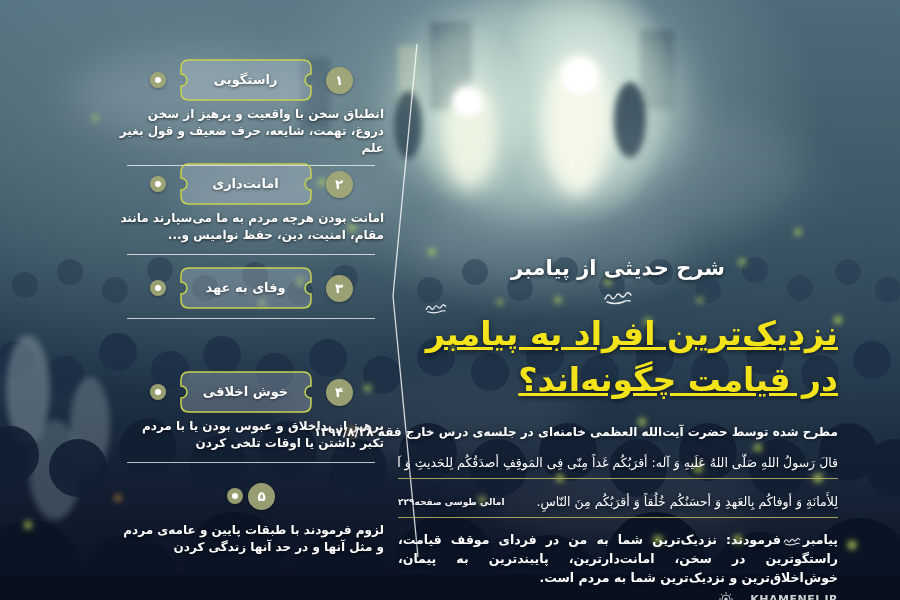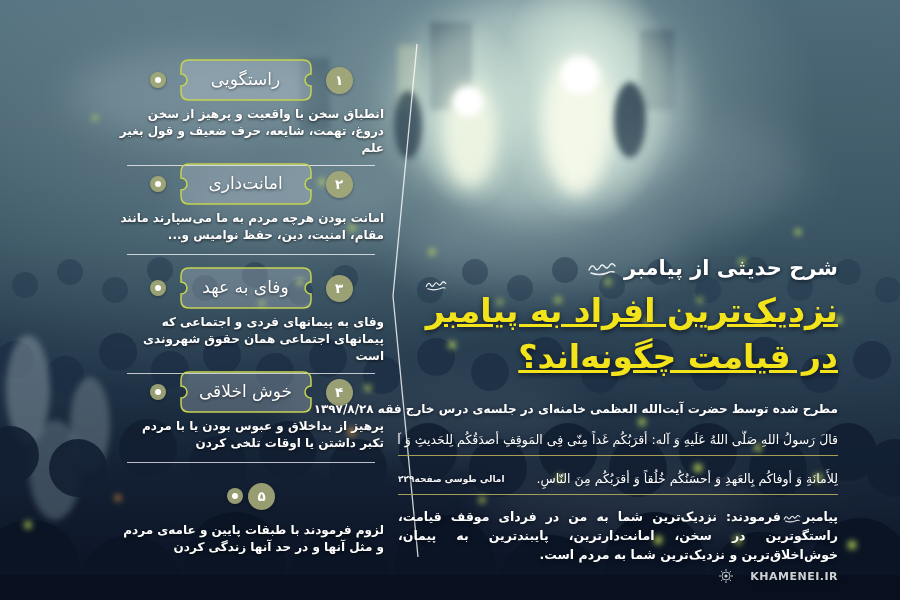--- a/index.html
+++ b/index.html
@@ -28,35 +28,35 @@
   .dot-badge{
     width:16px;height:16px;border-radius:50%;flex:0 0 auto;
     background:rgba(163,168,118,.92);display:flex;align-items:center;justify-content:center;
     box-shadow:0 1px 3px rgba(0,0,0,.35);
   }
   .dot-badge .inner-dot{width:6px;height:6px;border-radius:50%;background:#fff;}
   .label-box{position:relative;width:150px;height:44px;flex:0 0 auto;}
   .label-box svg{position:absolute;inset:0;}
   .label-text{
     position:absolute;inset:0;display:flex;align-items:center;justify-content:center;
-    color:#fff;font-size:17px;font-weight:normal;padding-bottom:2px;
+    color:#fff;font-size:13px;font-weight:bold;padding-bottom:2px;
     text-shadow:0 1px 3px rgba(0,0,0,.55);
   }
   .item-desc{
     margin-top:4px;min-height:36px;color:#fff;
     font-size:12px;font-weight:bold;line-height:17px;
     text-shadow:0 1px 3px rgba(0,0,0,.7);
   }
   .item-sep{width:248px;height:1px;margin:8px auto 0;background:rgba(255,255,255,.72);}
   
   .content-col{
     position:absolute;right:62px;top:254px;width:440px;direction:rtl;text-align:right;color:#fff;
     text-shadow:0 1px 4px rgba(5,10,20,.8);
   }
-  .kicker{display:flex;align-items:center;gap:7px;font-size:21px;font-weight:bold;line-height:28px;}
+  .kicker{display:flex;align-items:center;gap:7px;font-size:21px;font-weight:bold;line-height:28px;flex-direction:column;}
   .title-line{position:relative;color:#f2e31b;font-size:33px;font-weight:bold;line-height:46px;
     text-shadow:0 2px 5px rgba(5,10,20,.75);text-decoration:underline;}
   .title-line .pbuh-small{position:absolute;left:26px;top:-9px;opacity:.95;}
   .attribution{margin-top:21px;font-size:12px;font-weight:bold;line-height:16px;white-space:nowrap;}
   .hadith-line{
     margin-top:13px;font-size:12.5px;line-height:20px;white-space:nowrap;overflow:hidden;
     border-bottom:1px solid rgba(176,166,90,.95);padding-bottom:5px;
   }
   .hadith-line2{display:flex;justify-content:space-between;align-items:flex-end;gap:8px;}
   .hadith-source{font-size:9px;font-weight:bold;opacity:.95;flex:0 0 auto;}
@@ -266,21 +266,20 @@
         <div class="label-box">
           <svg width="150" height="44" viewBox="0 0 150 44">
             <path d="M 18 2 H 132 Q 140 2 140 10 V 16 A 6 6 0 0 0 134 22 A 6 6 0 0 0 140 28 V 34 Q 140 42 132 42 H 18 Q 10 42 10 34 V 28 A 6 6 0 0 0 16 22 A 6 6 0 0 0 10 16 V 10 Q 10 2 18 2 Z" fill="rgba(205,216,226,.28)" stroke="#c6d44f" stroke-width="1.5"></path>
           </svg>
           <div class="label-text">وفای به عهد</div>
         </div>
         <div class="dot-badge">
             <span class="inner-dot"></span>
           </div>
       </div>
-      <div class="item-desc">وفای به پیمانهای فردی و اجتماعی که پیمانهای اجتماعی همان حقوق شهروندی است</div>
       <div class="item-sep"></div>
     </div>
 
     <div class="item" style="top:370px">
       <div class="item-head">
         <div class="num-badge">۴</div>
         <div class="label-box">
           <svg width="150" height="44" viewBox="0 0 150 44">
             <path d="M 18 2 H 132 Q 140 2 140 10 V 16 A 6 6 0 0 0 134 22 A 6 6 0 0 0 140 28 V 34 Q 140 42 132 42 H 18 Q 10 42 10 34 V 28 A 6 6 0 0 0 16 22 A 6 6 0 0 0 10 16 V 10 Q 10 2 18 2 Z" fill="rgba(205,216,226,.28)" stroke="#c6d44f" stroke-width="1.5"></path>
           </svg>

